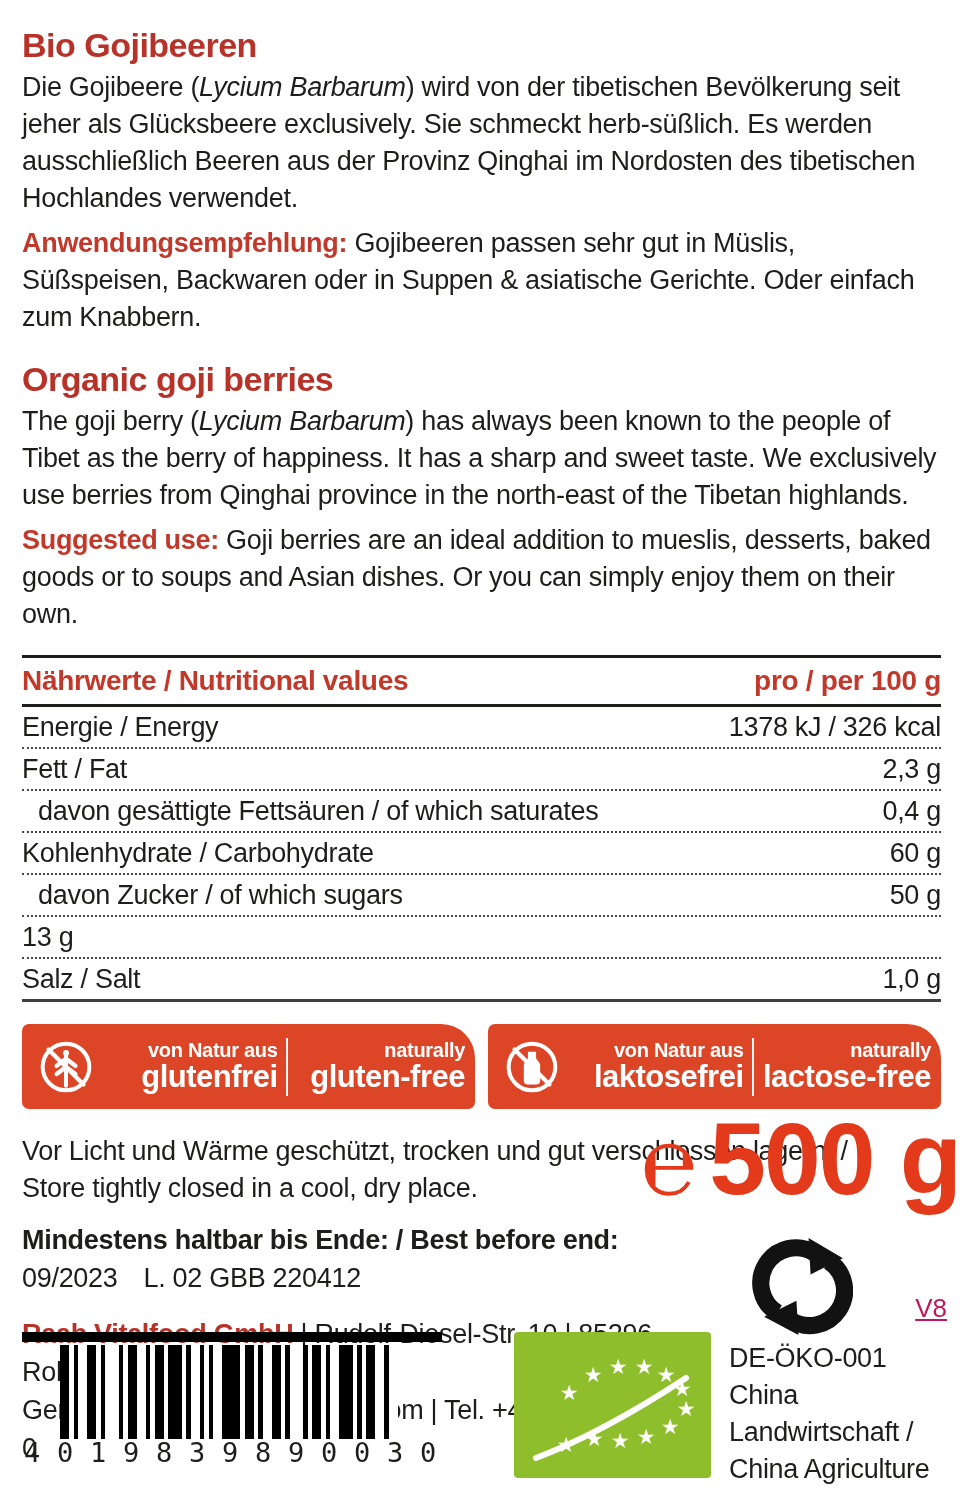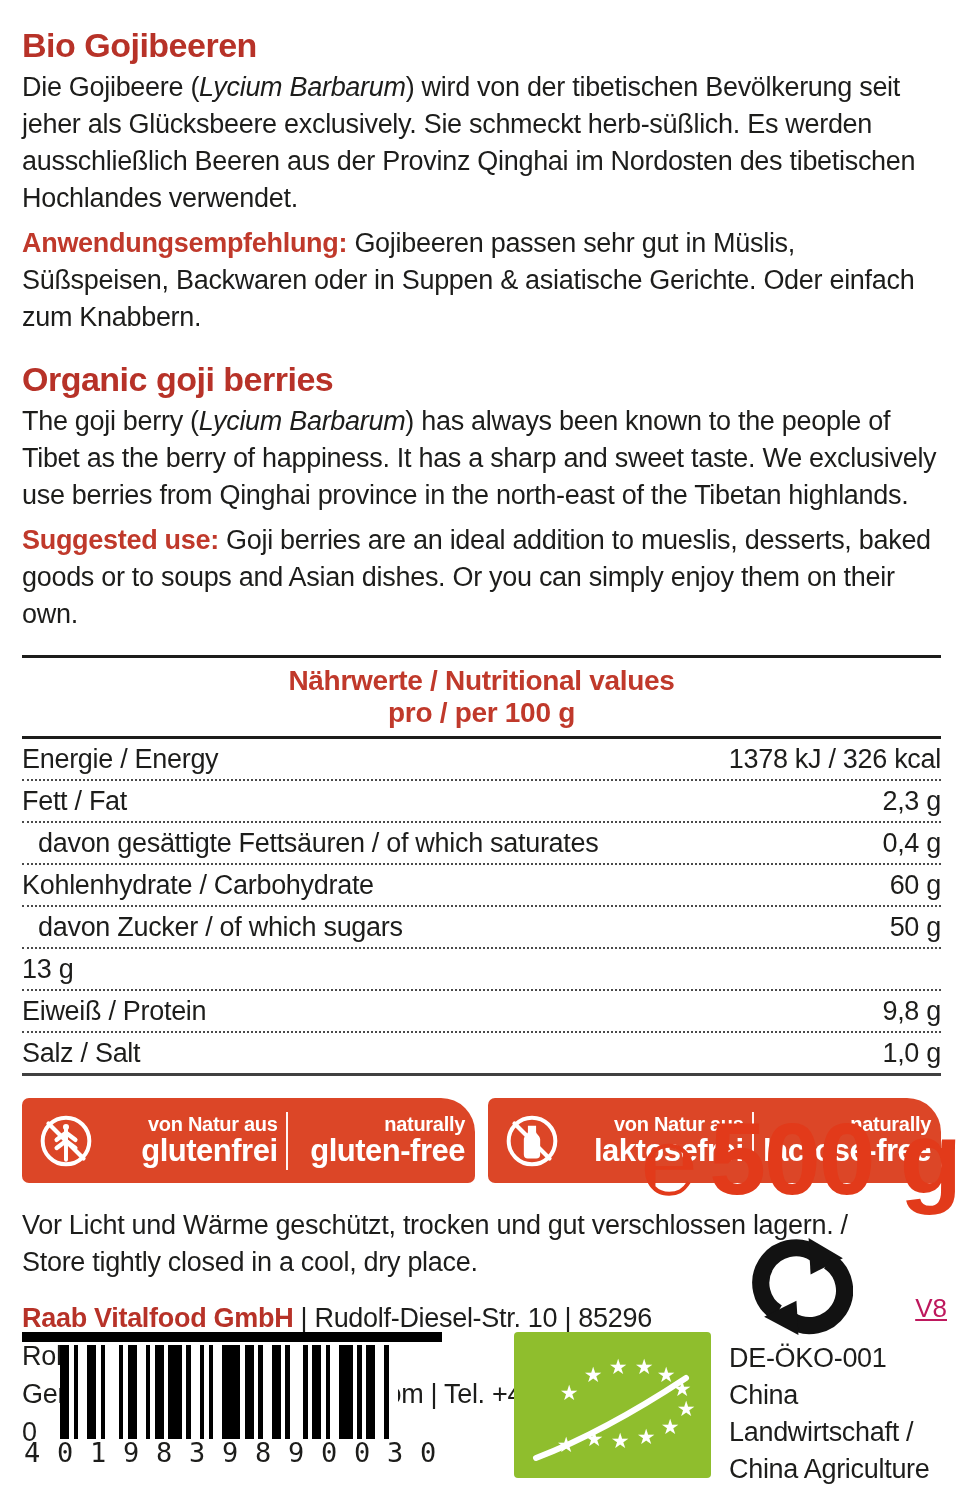--- a/index.html
+++ b/index.html
@@ -20,21 +20,21 @@
   }
   p.body { font-size:27px; line-height:37px; }
   p.body .lead { color:#c0392b; font-weight:bold; }
   .mt8{margin-top:8px;} .mt18{margin-top:24px;}
 
   
   .ntable { margin-top:22px; }
   .nheader {
     display:flex; justify-content:space-between; align-items:center;
     border-top:3px solid #1d1d1b; border-bottom:3px solid #1d1d1b;
-    padding:7px 0; color:#c0392b; font-weight:bold; font-size:28px;flex-direction:column;
+    padding:7px 0; color:#c0392b; font-weight:bold; font-size:28px;
   }
   .nrow {
     display:flex; justify-content:space-between; align-items:baseline;
     font-size:27px; padding:5px 0 4px 0;
     border-bottom:2px dotted #4a4a4a;
     gap:48px;
   }
   .nrow.indent .nlabel { padding-left:16px; }
   .nrow:last-child { border-bottom:3px solid #404040; }
   .nvalue { white-space:nowrap; }
@@ -128,24 +128,20 @@
 
     <div class="nrow indent">
       <span class="nlabel">davon Zucker / of which sugars</span>
       <span class="nvalue">50 g</span>
     </div>
 
     <div class="nrow">
       <span class="nvalue">13 g</span>
     </div>
 
-    <div class="nrow">
-      <span class="nlabel">Eiweiß / Protein</span>
-      <span class="nvalue">9,8 g</span>
-    </div>
 
     <div class="nrow">
       <span class="nlabel">Salz / Salt</span>
       <span class="nvalue">1,0 g</span>
     </div>
   </div>
   </div>
 
   <div class="badges">
     <div class="badge">
@@ -185,20 +181,24 @@
         <div class="bmain">lactose-free</div>
       </div>
     </div>
   </div>
 
   <div class="storage">
     <div>Vor Licht und Wärme geschützt, trocken und gut verschlossen lagern. /</div>
     <div>Store tightly closed in a cool, dry place.</div>
   </div>
 
+  <div class="bbefore">
+    <div class="bb-label">Mindestens haltbar bis Ende: / Best before end:</div>
+    <div><span>09/2023</span><span class="bb-lot-gap"></span><span>L. 02 GBB 220412</span></div>
+  </div>
 
   <div class="weight">
     <span class="esym">℮</span><span>500 g</span>
   </div>
 
   <div class="company">
     <div><span class="cname">Raab Vitalfood GmbH</span><span> | Rudolf-Diesel-Str. 10 | 85296 Rohrbach</span></div>
     <div>Germany | www.raabvitalfood.com | Tel. +49 (0)8442 95 63 0</div>
   </div>
 

